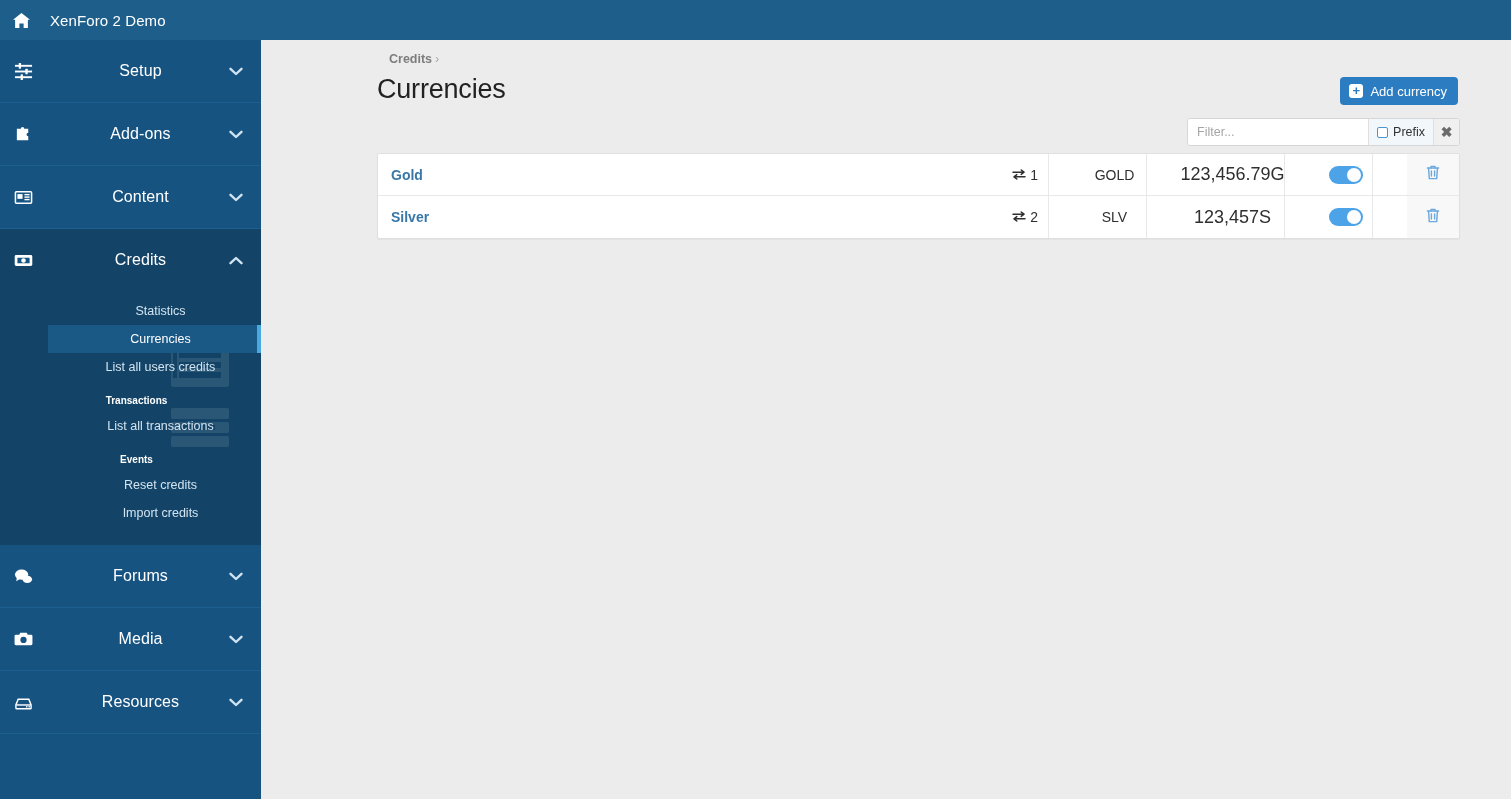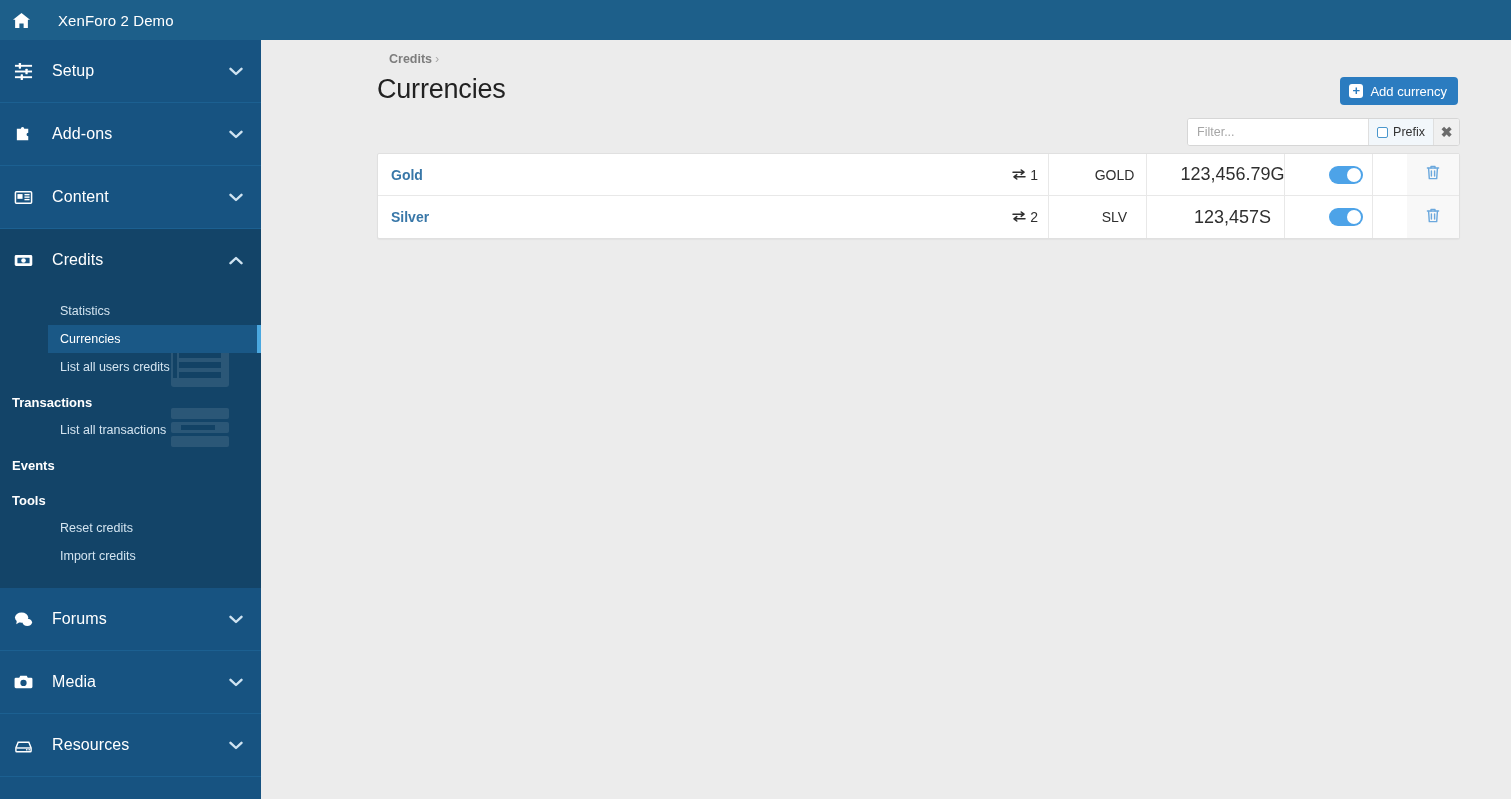--- a/index.html
+++ b/index.html
@@ -26,35 +26,36 @@
     width: 42px;
     display: flex;
     align-items: center;
     justify-content: center;
     color: #ffffff;
   }
   .topbar .site-title {
     color: #ffffff;
     font-size: 15px;
     letter-spacing: .1px;
-    margin-left: 16px;
+    margin-left: 8px;
   }
 
   
   .sidebar {
     position: absolute;
     top: 40px; left: 0;
     width: 261px;
     height: 759px;
     background: #175381;
     overflow: hidden;
   }
   .nav-group {
     position: relative;
     border-bottom: 1px solid #1c6091;
+    text-align: center;
   }
   .nav-top {
     display: flex;
     align-items: center;
     height: 62px;
     padding: 0 18px 0 14px;
     cursor: pointer;
     position: relative;
   }
   .nav-top .nav-icon {
@@ -102,21 +103,21 @@
   }
   .sub-item.selected::after {
     content: "";
     position: absolute;
     right: 0; top: 0;
     width: 4px; height: 100%;
     background: #4aa8e0;
   }
   .sub-head {
     color: #ffffff;
-    font-size: 13px;
+    font-size: 10px;
     font-weight: bold;
     padding: 14px 0 6px 12px;
     position: relative;
     z-index: 2;
   }
   
   .wm {
     position: absolute;
     right: 28px;
     opacity: .10;
@@ -430,21 +431,20 @@
 
       <svg class="wm" style="top:178px;" width="66" height="52" viewBox="0 0 66 52">
         <rect x="4" y="1" width="58" height="11" rx="2" fill="#ffffff"></rect>
         <rect x="4" y="15" width="58" height="11" rx="2" fill="#ffffff"></rect>
         <rect x="4" y="29" width="58" height="11" rx="2" fill="#ffffff"></rect>
         <rect x="14" y="18" width="34" height="5" fill="#0c3355"></rect>
       </svg>
 
       <div class="sub-head">Events</div>
 
-      <div class="sub-head">Tools</div>
       <a class="sub-item">Reset credits</a>
       <a class="sub-item">Import credits</a>
     </div>
   </div>
 
   <div class="nav-group">
     <div class="nav-top">
       <span class="nav-icon">
         <svg width="19" height="19" viewBox="0 0 20 20" fill="#ffffff">
           <ellipse cx="8" cy="8" rx="7" ry="5.3"></ellipse>

